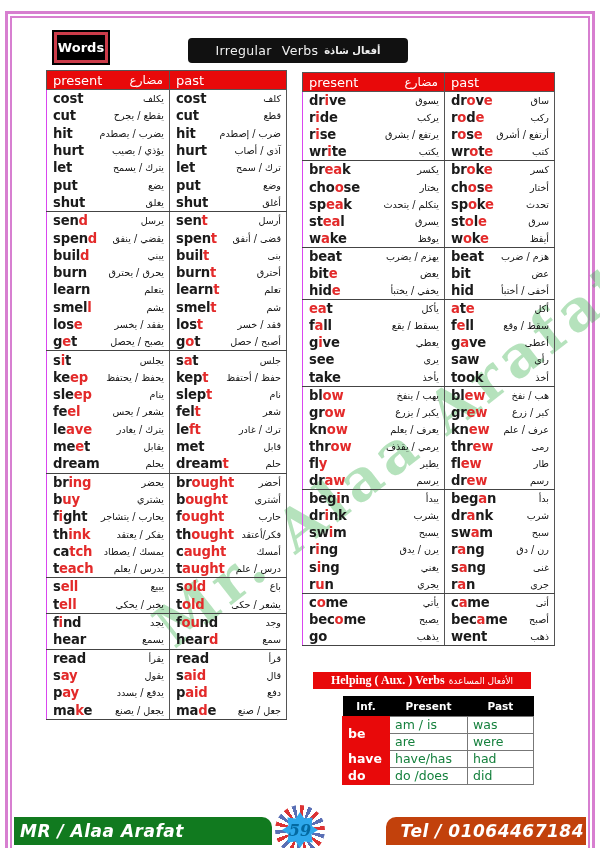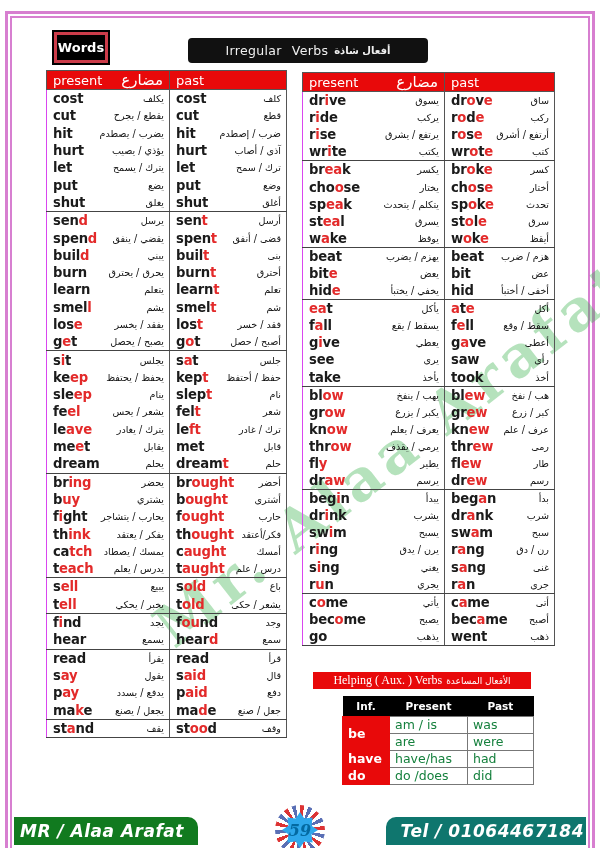--- a/index.html
+++ b/index.html
@@ -5,59 +5,59 @@
   * { box-sizing: border-box; margin: 0; padding: 0; }
   html, body { width: 600px; height: 848px; background: #ffffff; overflow: hidden; }
   body { position: relative; font-family: "DejaVu Sans", sans-serif; color: #111; }
 
   .frame-outer { position: absolute; left: 5px; top: 11px; width: 590px; height: 850px; border: 3px solid #d77fd0; }
   .frame-inner { position: absolute; left: 10px; top: 16px; width: 580px; height: 850px; border: 2px solid #d77fd0; }
 
   .words-badge { position: absolute; left: 54px; top: 32px; width: 54px; height: 31px; background: #000; border: 3px solid #cc3c4a; box-shadow: 0 0 0 2px #000; display: flex; align-items: center; justify-content: center; }
   .words-badge span { color: #fff; font-weight: bold; font-size: 13px; font-family: "DejaVu Sans", sans-serif; }
 
-  .title-banner { position: absolute; left: 188px; top: 38px; width: 240px; height: 25px; background: #111; border-radius: 4px; display: flex; align-items: center; justify-content: center; gap: 6px; }
+  .title-banner { position: absolute; left: 188px; top: 38px; width: 220px; height: 25px; background: #111; border-radius: 4px; display: flex; align-items: center; justify-content: center; gap: 6px; }
   .title-banner .en { color: #f0f0f0; font-size: 12.5px; font-family: "DejaVu Sans", sans-serif; letter-spacing: 0.3px; word-spacing: 6px; }
   .title-banner .ar { color: #f0f0f0; font-size: 10px; font-weight: bold; }
 
   table.verbs { position: absolute; border-collapse: collapse; table-layout: fixed; }
   table.verbs td { border-left: 1px solid #d946ef; border-right: 1px solid #555; vertical-align: top; padding: 0; }
   table.verbs tr.group td { border-bottom: 1.5px solid #444; }
   table.verbs thead td { background: #e8090a; color: #fff; height: 18px; border: 1px solid #555; }
   .hdr { display: flex; justify-content: space-between; align-items: center; padding: 0 6px; height: 18px; }
   .hdr .en { font-size: 13px; font-family: "DejaVu Sans", sans-serif; }
-  .hdr .ar { font-size: 15px; text-align: center; }
+  .hdr .ar { font-size: 12px; text-align: center; }
 
   .row { display: flex; justify-content: space-between; align-items: center; padding: 0 5px 0 6px; height: 17.3px; }
   .row .en { font-size: 13.2px; font-weight: 600; font-family: "DejaVu Sans", sans-serif; color: #1b1b1b; letter-spacing: -0.2px; white-space: nowrap; }
   .row .ar { font-size: 9.6px; color: #111; direction: rtl; white-space: nowrap; }
   .hl { color: #e32a2a; }
 
   #left-table { left: 46px; top: 70px; width: 240px; }
   #left-table col.c1 { width: 123px; }
   #left-table col.c2 { width: 117px; }
   #right-table { left: 302px; top: 72px; width: 252px; }
   #right-table col.c1 { width: 142px; }
   #right-table col.c2 { width: 110px; }
   #right-table .row { height: 17.1px; }
 
   .helping-title { position: absolute; left: 313px; top: 672px; width: 218px; height: 17px; background: #e8090a; display: flex; align-items: center; justify-content: center; gap: 4px; }
-  .helping-title .en { color: #fff; font-family: "Liberation Serif", serif; font-weight: normal; font-size: 12px; }
+  .helping-title .en { color: #fff; font-family: "Liberation Serif", serif; font-weight: bold; font-size: 12px; }
   .helping-title .ar { color: #fff; font-size: 9px; }
 
   table.aux { position: absolute; left: 318px; top: 696px; width: 191px; border-collapse: collapse; table-layout: fixed; margin-left: 24px; }
   table.aux th { background: #000; color: #fff; font-size: 10.5px; font-weight: bold; height: 20px; text-align: center; font-family: "DejaVu Sans", sans-serif; }
   table.aux td { height: 17px; font-size: 12.5px; padding-left: 5px; border: 1px solid #777; font-family: "DejaVu Sans", sans-serif; color: #15803d; }
   table.aux td.inf { background: #e8090a; color: #fff; border-color: #e8090a; font-weight: 600; }
   table.aux col.a { width: 47px; }
   table.aux col.b { width: 78px; }
   table.aux col.c { width: 66px; }
 
-  .footer-left { position: absolute; left: 14px; top: 817px; width: 184px; height: 28px; background: #117a1f; border-top-right-radius: 10px; display: flex; align-items: center; padding-left: 6px; }
-  .footer-right { position: absolute; left: 386px; top: 817px; width: 200px; height: 28px; background: #0f766e; border-top-left-radius: 10px; display: flex; align-items: center; justify-content: flex-end; padding-right: 2px; }
+  .footer-left { position: absolute; left: 14px; top: 817px; width: 258px; height: 28px; background: #117a1f; border-top-right-radius: 10px; display: flex; align-items: center; padding-left: 6px; }
+  .footer-right { position: absolute; left: 386px; top: 817px; width: 200px; height: 28px; background: #c2410c; border-top-left-radius: 10px; display: flex; align-items: center; justify-content: flex-end; padding-right: 2px; }
   .footer-left span, .footer-right span { color: #fff; font-style: italic; font-weight: bold; font-size: 17px; font-family: "DejaVu Sans", sans-serif; letter-spacing: 0.5px; }
 
   .page-badge { position: absolute; left: 272px; top: 806px; width: 56px; height: 48px; display: flex; align-items: center; justify-content: center; }
   .page-badge .ring { position: absolute; width: 50px; height: 50px; border-radius: 50%; background: repeating-conic-gradient(#d33 0 10deg, #fff 10deg 20deg, #5a6fb5 20deg 30deg, #fff 30deg 40deg); }
   .page-badge .star { position: absolute; width: 36px; height: 36px; background: #2ea8ec; clip-path: polygon(50% 0,62% 18%,85% 15%,82% 38%,100% 50%,82% 62%,85% 85%,62% 82%,50% 100%,38% 82%,15% 85%,18% 62%,0 50%,18% 38%,15% 15%,38% 18%); }
   .page-badge span { position: relative; color: #0369a1; font-weight: bold; font-style: italic; font-size: 16px; font-family: "DejaVu Serif", serif; }
 
   .watermark { position: absolute; left: 100px; top: 420px; font-size: 58px; font-weight: bold; font-family: "DejaVu Serif", serif; color: rgba(60,180,80,0.38); transform: rotate(-38deg); white-space: nowrap; pointer-events: none; letter-spacing: 6px; }
 </style>
 </head>
@@ -418,34 +418,20 @@
             <span class="en"><span>s</span><span class="hl">aid</span></span>
             <span class="ar">قال</span>
           </div>
           <div class="row">
             <span class="en"><span>p</span><span class="hl">aid</span></span>
             <span class="ar">دفع</span>
           </div>
           <div class="row">
             <span class="en"><span>ma</span><span class="hl">d</span><span>e</span></span>
             <span class="ar">جعل / صنع</span>
-          </div>
-        </td>
-      </tr>
-      <tr class="group">
-        <td>
-          <div class="row">
-            <span class="en"><span>st</span><span class="hl">a</span><span>nd</span></span>
-            <span class="ar">يقف</span>
-          </div>
-        </td>
-        <td>
-          <div class="row">
-            <span class="en"><span>st</span><span class="hl">oo</span><span>d</span></span>
-            <span class="ar">وقف</span>
           </div>
         </td>
       </tr>
     </tbody>
 </table>
 
 <table class="verbs" id="right-table">
   <colgroup>
       <col class="c1">
       <col class="c2">

